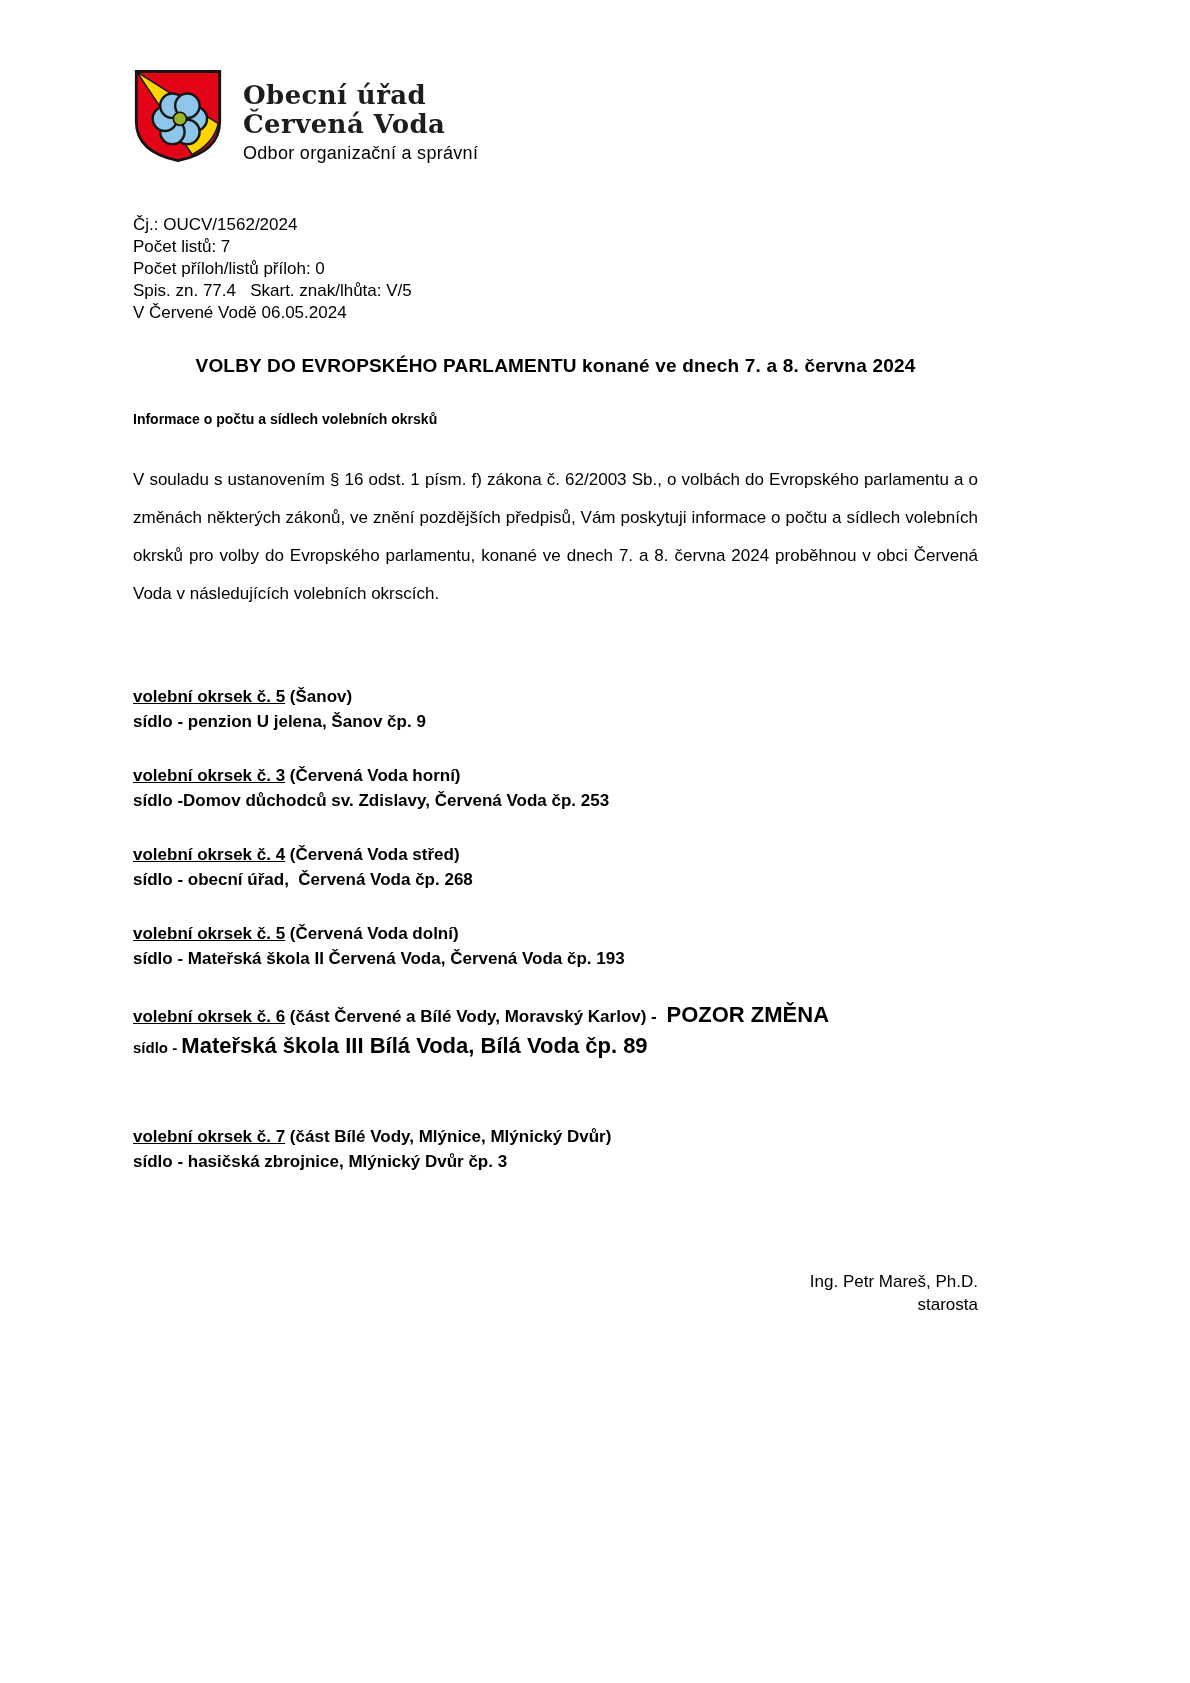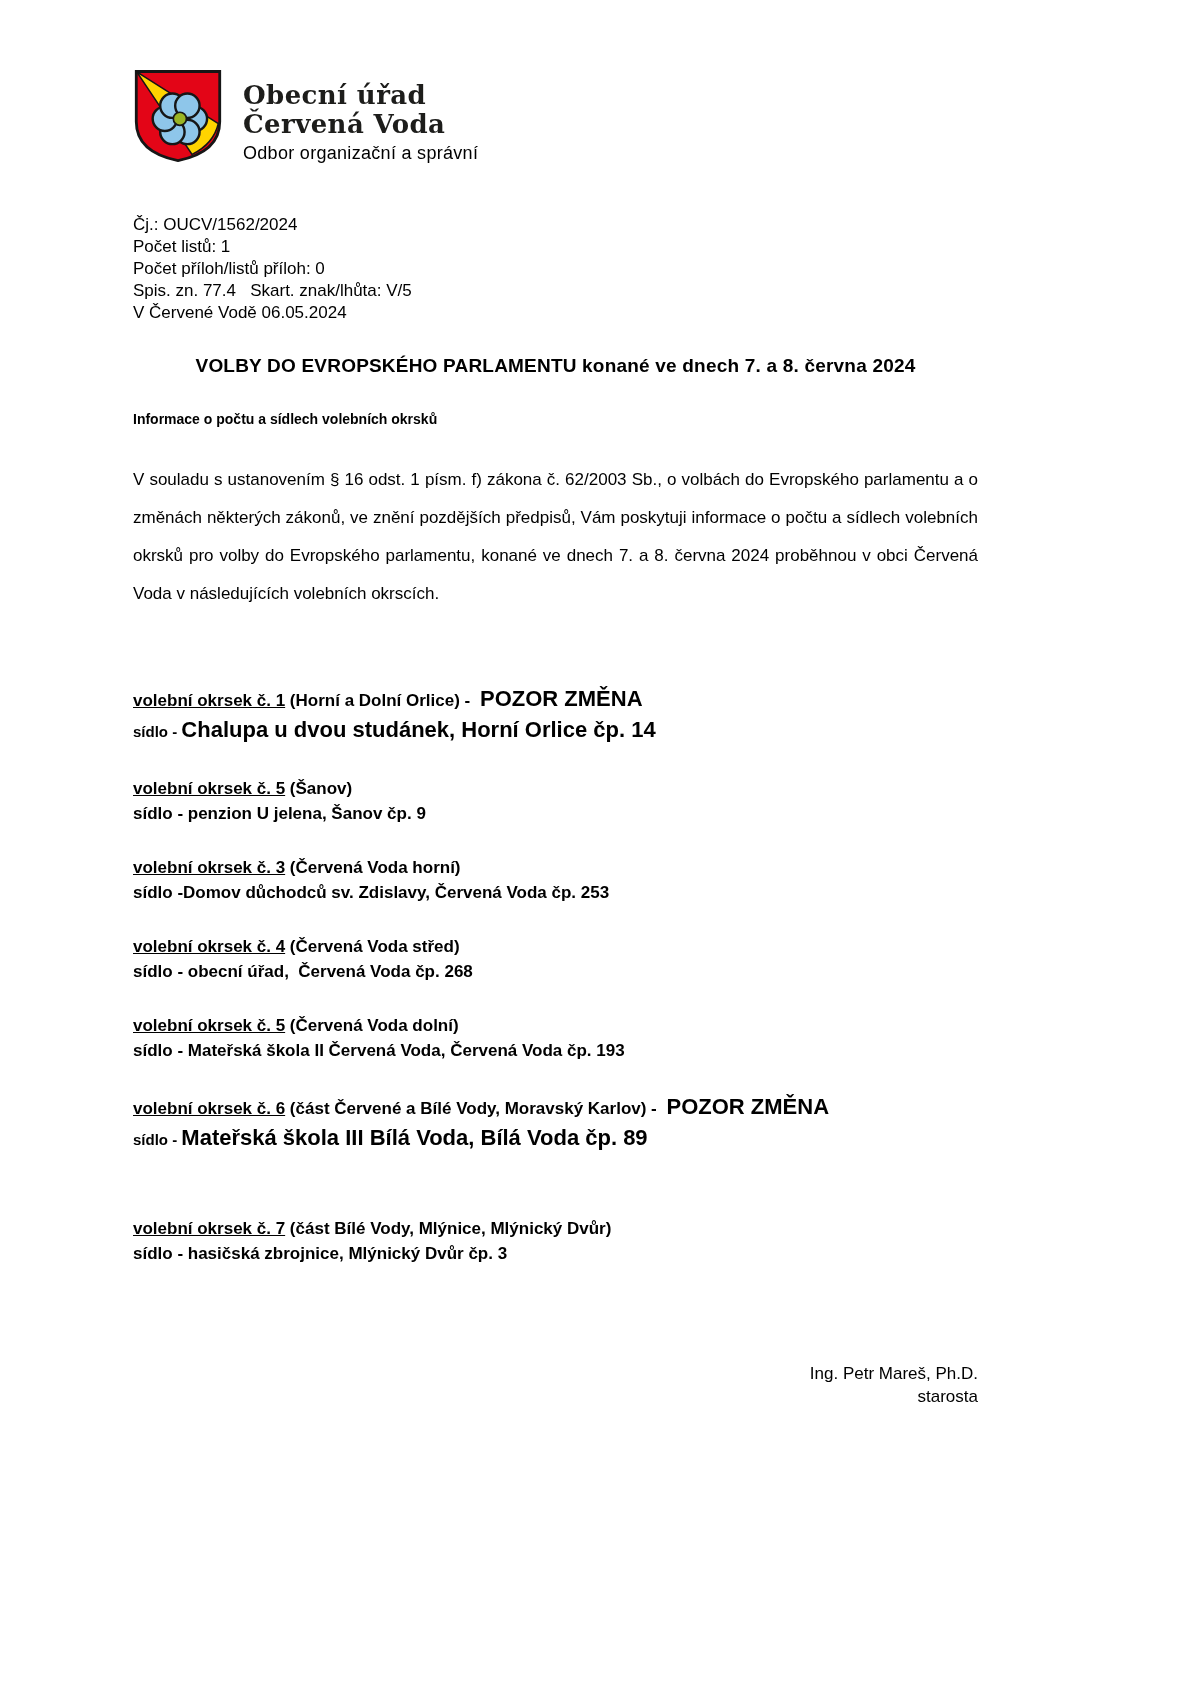--- a/index.html
+++ b/index.html
@@ -80,36 +80,32 @@
     </svg>
     <div class="logo-text">
       <div class="logo-org">Obecní úřad</div>
       <div class="logo-org">Červená Voda</div>
       <div class="logo-dept">Odbor organizační a správní</div>
     </div>
   </div>
 
   <div class="ref-block">
     <div>Čj.: OUCV/1562/2024</div>
-    <div>Počet listů: 1</div>
+    <div>Počet listů: 7</div>
     <div>Počet příloh/listů příloh: 0</div>
     <div>Spis. zn. 77.4   Skart. znak/lhůta: V/5</div>
     <div>V Červené Vodě 06.05.2024</div>
   </div>
 
   <div class="doc-title">VOLBY DO EVROPSKÉHO PARLAMENTU konané ve dnech 7. a 8. června 2024</div>
   <div class="doc-subtitle">Informace o počtu a sídlech volebních okrsků</div>
 
   <div class="body-paragraph">V souladu s ustanovením § 16 odst. 1 písm. f) zákona č. 62/2003 Sb., o volbách do Evropského parlamentu a o změnách některých zákonů, ve znění pozdějších předpisů, Vám poskytuji informace o počtu a sídlech volebních okrsků pro volby do Evropského parlamentu, konané ve dnech 7. a 8. června 2024 proběhnou v obci Červená Voda v následujících volebních okrscích.</div>
 
   <div class="districts" id="districts">
-      <div class="district highlight">
-      <div class="district-heading"><span class="okrsek">volební okrsek č. 1</span><span class="area"> (Horní a Dolní Orlice) - </span><span class="alert">POZOR ZMĚNA</span></div>
-      <div class="sidlo"><span class="sidlo-label">sídlo - </span><span class="sidlo-value">Chalupa u dvou studánek, Horní Orlice čp. 14</span></div>
-    </div>
       <div class="district">
       <div class="district-heading"><span class="okrsek">volební okrsek č. 5</span><span class="area"> (Šanov)</span></div>
       <div class="sidlo"><span class="sidlo-label">sídlo - </span><span class="sidlo-value">penzion U jelena, Šanov čp. 9</span></div>
     </div>
       <div class="district">
       <div class="district-heading"><span class="okrsek">volební okrsek č. 3</span><span class="area"> (Červená Voda horní)</span></div>
       <div class="sidlo"><span class="sidlo-label">sídlo -</span><span class="sidlo-value">Domov důchodců sv. Zdislavy, Červená Voda čp. 253</span></div>
     </div>
       <div class="district">
       <div class="district-heading"><span class="okrsek">volební okrsek č. 4</span><span class="area"> (Červená Voda střed)</span></div>

